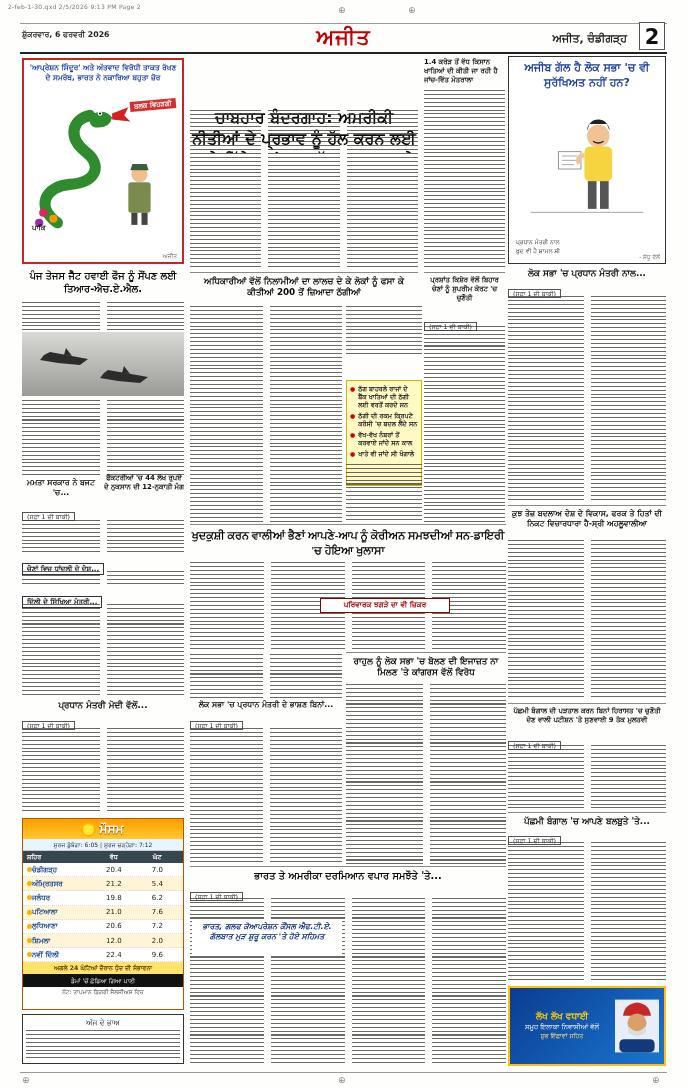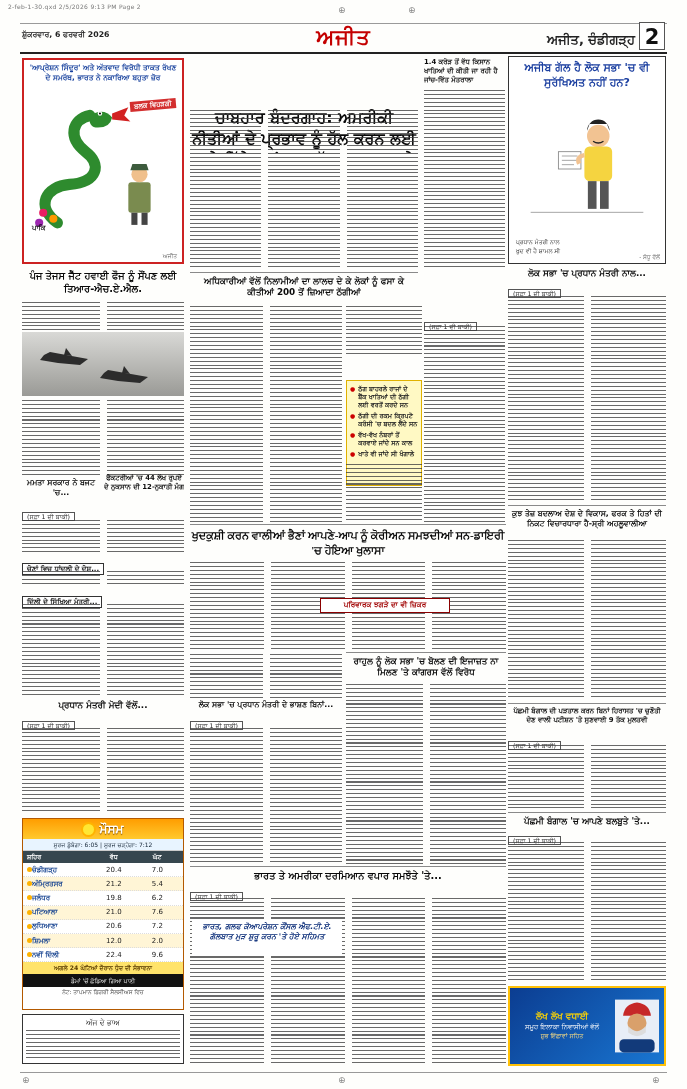--- a/index.html
+++ b/index.html
@@ -18,21 +18,21 @@
 .fs11{font-size:11.2px;line-height:1.3;font-family:Liberation Serif, serif;}
 .fs10{font-size:9.8px;line-height:1.3;}
 .fs9{font-size:8.8px;line-height:1.3;}
 .fs8{font-size:7.8px;line-height:1.3;}
 .fs7{font-size:6.9px;line-height:1.32;}
 .rule-above{border-top:1px solid #8a8a8a;padding-top:3px;}
 .tag{font-size:6.3px;line-height:1.5;border:1px solid #555;background:#fff;padding:0 4px;margin:0 auto;width:max-content;max-width:96%;color:#222;text-align:center;}
 .boxlabel{font-size:7px;font-weight:700;border:1px solid #333;background:#fff;padding:1px 4px;margin:0 auto;width:max-content;max-width:96%;text-align:center;color:#111;}
 .header-date{position:absolute;left:22px;top:30px;font-size:7.8px;font-weight:700;color:#222;}
 .masthead{position:absolute;left:0;right:0;top:25px;text-align:center;font-size:21px;font-weight:700;color:#c40000;letter-spacing:1px;}
-.edition{position:absolute;right:52px;top:32px;font-size:13px;font-weight:700;color:#222;}
+.edition{position:absolute;right:60px;top:32px;font-size:11px;font-weight:700;color:#222;}
 .pagenum{position:absolute;right:22px;top:22px;width:26px;height:28px;border:1px solid #555;font-size:21px;font-weight:700;text-align:center;line-height:28px;color:#111;background:#fff;}
 .cartoon-box{border:2px solid #cc2222;background:#fff;padding:3px;}
 .cartoon-box .chead{font-size:7.4px;font-weight:700;color:#16409d;text-align:center;line-height:1.3;}
 .badge{position:absolute;right:6px;top:40px;background:#d32f2f;color:#fff;font-size:6.8px;font-weight:700;padding:1px 4px;transform:rotate(-5deg);}
 .snakelabel{position:absolute;left:8px;bottom:30px;font-size:7px;font-weight:700;color:#111;}
 .csig{position:absolute;right:5px;bottom:2px;font-size:5.8px;color:#666;}
 .cartoon-boxR{border:1.5px solid #333;background:#fff;padding:4px;}
 .cartoon-boxR .chead{font-size:11px;font-weight:700;color:#1b3fa0;text-align:center;line-height:1.35;}
 .rcap{position:absolute;left:7px;bottom:8px;font-size:6px;color:#222;line-height:1.4;}
 .ybox{background:#fff9c4;border:1.5px solid #e0b100;padding:4px 3px;}
@@ -241,20 +241,21 @@
   <div class="abs cols" style="left:424px;top:90px;width:81px;height:178px;">
       <div class="sim"></div>
     </div>
   <div class="abs cols" style="left:190px;top:110px;width:228px;height:158px;">
       <div class="sim"></div>
       <div class="sim"></div>
       <div class="sim"></div>
     </div>
 
   <div class="abs h fs9 rule-above" style="left:190px;top:272px;width:228px;height:30px;">ਅਧਿਕਾਰੀਆਂ ਵੱਲੋਂ ਨਿਲਾਮੀਆਂ ਦਾ ਲਾਲਚ ਦੇ ਕੇ ਲੋਕਾਂ ਨੂੰ ਫਸਾ ਕੇ ਕੀਤੀਆਂ 200 ਤੋਂ ਜ਼ਿਆਦਾ ਠੱਗੀਆਂ</div>
+  <div class="abs h fs7 rule-above" style="left:424px;top:272px;width:81px;height:40px;">ਪ੍ਰਸ਼ਾਂਤ ਕਿਸ਼ੋਰ ਵੱਲੋਂ ਬਿਹਾਰ ਚੋਣਾਂ ਨੂੰ ਸੁਪਰੀਮ ਕੋਰਟ 'ਚ ਚੁਣੌਤੀ</div>
   <div class="abs" style="left:424px;top:314px;width:81px;"><span class="tag">(ਸਫ਼ਾ 1 ਦੀ ਬਾਕੀ)</span></div>
   <div class="abs cols" style="left:424px;top:326px;width:81px;height:196px;">
       <div class="sim"></div>
     </div>
 
   <div class="abs cols" style="left:190px;top:306px;width:152px;height:216px;">
       <div class="sim"></div>
       <div class="sim"></div>
     </div>
   <div class="abs cols" style="left:346px;top:306px;width:76px;height:48px;">

